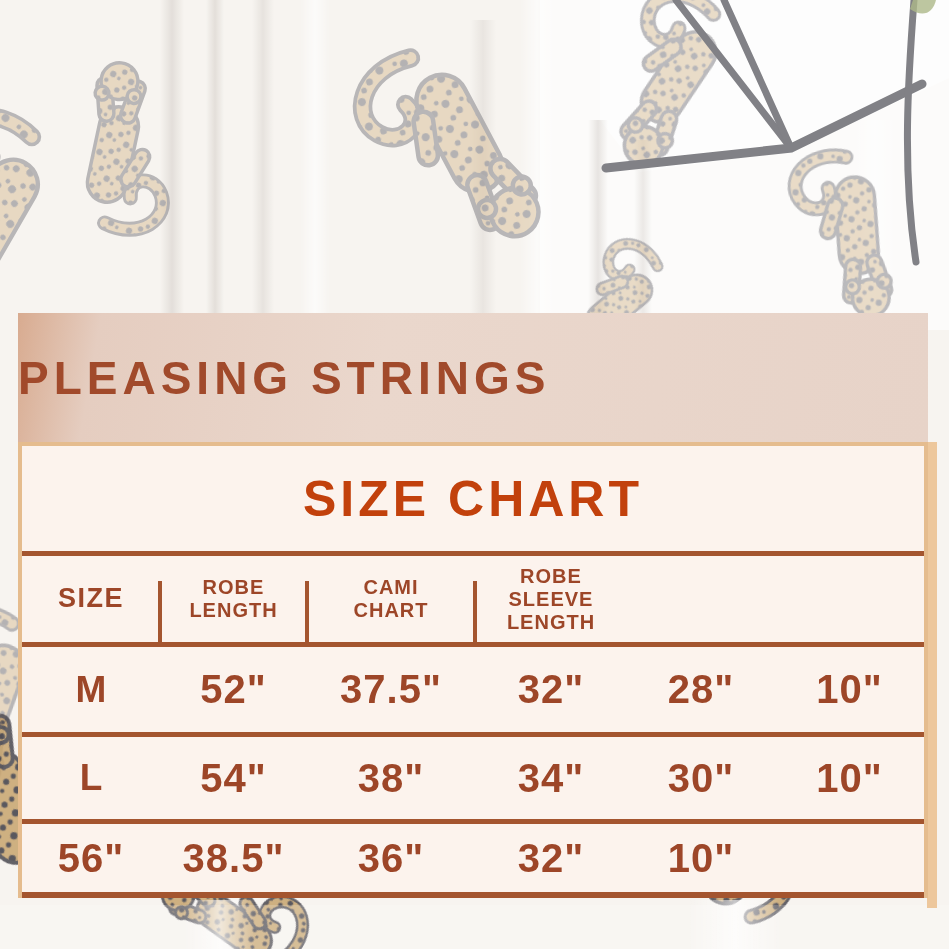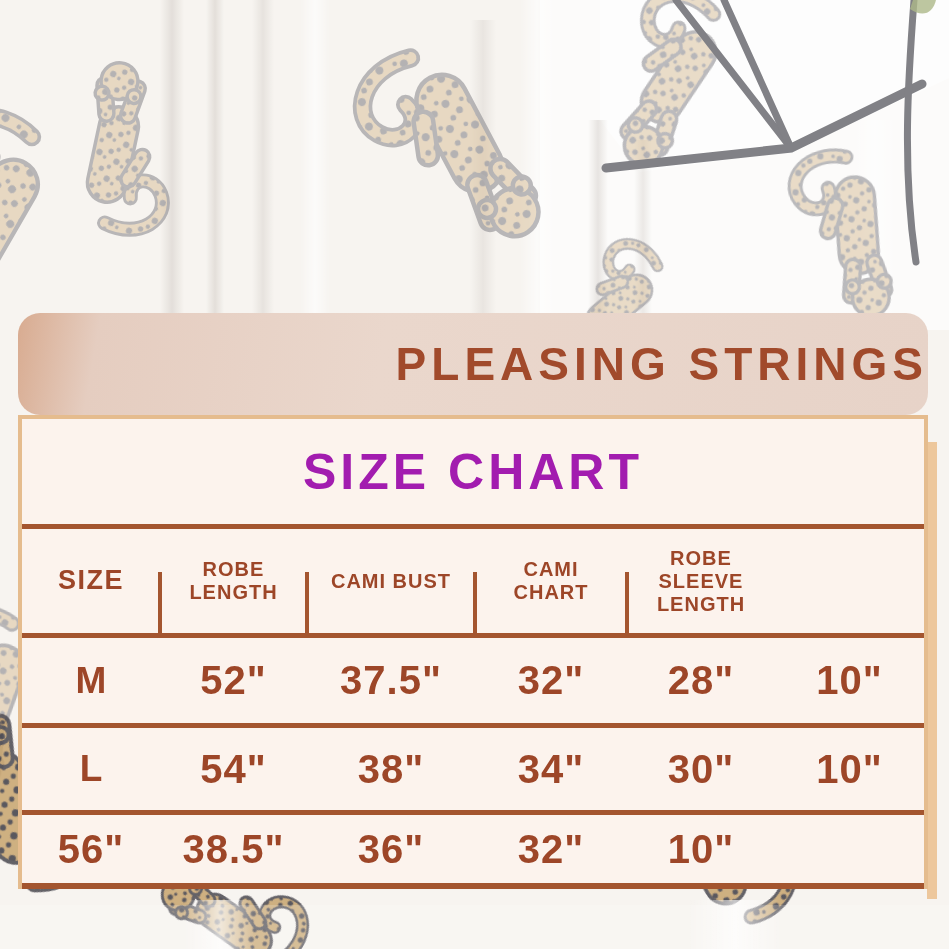--- a/index.html
+++ b/index.html
@@ -7,52 +7,52 @@
     width:949px;height:949px;position:relative;overflow:hidden;
     font-family:"Liberation Sans", sans-serif;
     background:#f3efe9;
   }
   .fabric{position:absolute;inset:0;z-index:0;}
   
   .card{
     position:absolute;left:18px;top:313px;width:910px;z-index:2;
   }
   .brand-band{
-    height:102px;
+    height:129px;
     background:linear-gradient(100deg,#d8ab90 0%,#e5cdc0 9%,#ead7cc 40%,#e7d3c8 100%);
-    display:flex;align-items:center;justify-content:flex-end;border-radius:22px;
+    display:flex;align-items:center;justify-content:flex-start;
   }
   .brand-band h1{
     margin:0;font-size:46px;font-weight:bold;letter-spacing:5px;
     color:#a14a2b;
   }
   .right-accent{
     position:absolute;top:129px;right:-9px;bottom:-10px;width:10px;
     background:#edc79c;z-index:-1;
   }
   .chart-section{
     background:#fcf3ed;
     border:4px solid #e5bc8e;border-bottom:none;
     position:relative;
   }
   .chart-title{
     height:105px;display:flex;align-items:center;justify-content:center;
-    font-size:50px;font-weight:bold;letter-spacing:4px;color:#a21caf;
+    font-size:50px;font-weight:bold;letter-spacing:4px;color:#c2410c;
   }
   .size-table{border-top:5px solid #a4552f;border-bottom:6px solid #a4552f;}
   .row{
     display:grid;
     grid-template-columns:138fr 147fr 168fr 152fr 148fr 149fr;
   }
   .row + .row{border-top:5px solid #a4552f;}
   .cell{
     display:flex;align-items:center;justify-content:center;
     text-align:center;color:#9d4628;position:relative;
   }
-  .header-row{height:104px;}
+  .header-row{height:86px;}
   .header-row .cell{
     font-size:20px;font-weight:bold;letter-spacing:1px;line-height:1.15;
     white-space:pre-line;
   }
   .header-row .cell.size-col{font-size:27px;letter-spacing:1.5px;}
   .header-row .cell:not(:first-child)::before{
     content:"";position:absolute;left:-2px;bottom:0;width:4px;height:61px;
     background:#a4552f;
   }
   .data-row{height:85px;}
@@ -151,21 +151,20 @@
   </div>
 
   <div class="chart-section">
     <div class="chart-title">SIZE CHART</div>
 
     <div class="size-table">
       <div class="row header-row">
         <div class="cell size-col">SIZE</div>
         <div class="cell">ROBE
 LENGTH</div>
-        <div class="cell">CAMI BUST</div>
         <div class="cell">CAMI
 CHART</div>
         <div class="cell">ROBE
 SLEEVE
 LENGTH</div>
       </div>
 
       <div class="row data-row">
         <div class="cell size-col">M</div>
         <div class="cell">52"</div>

